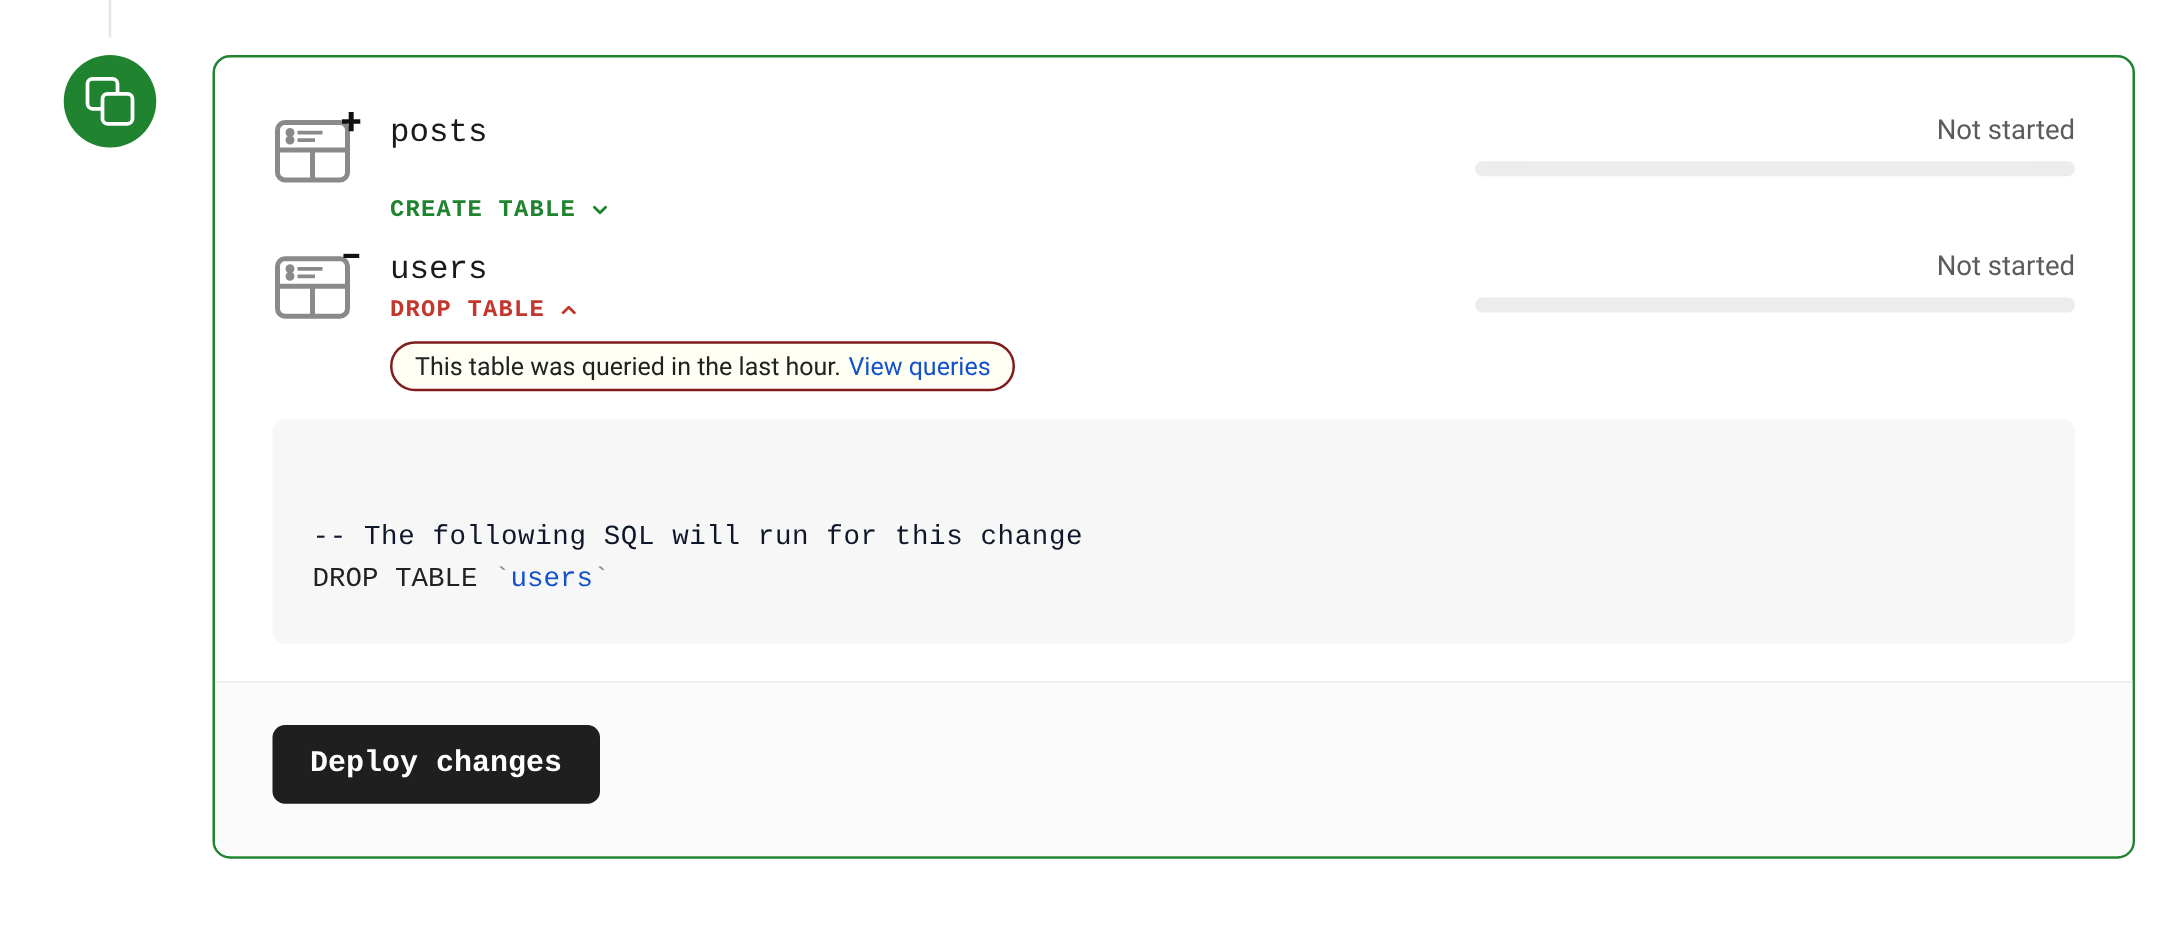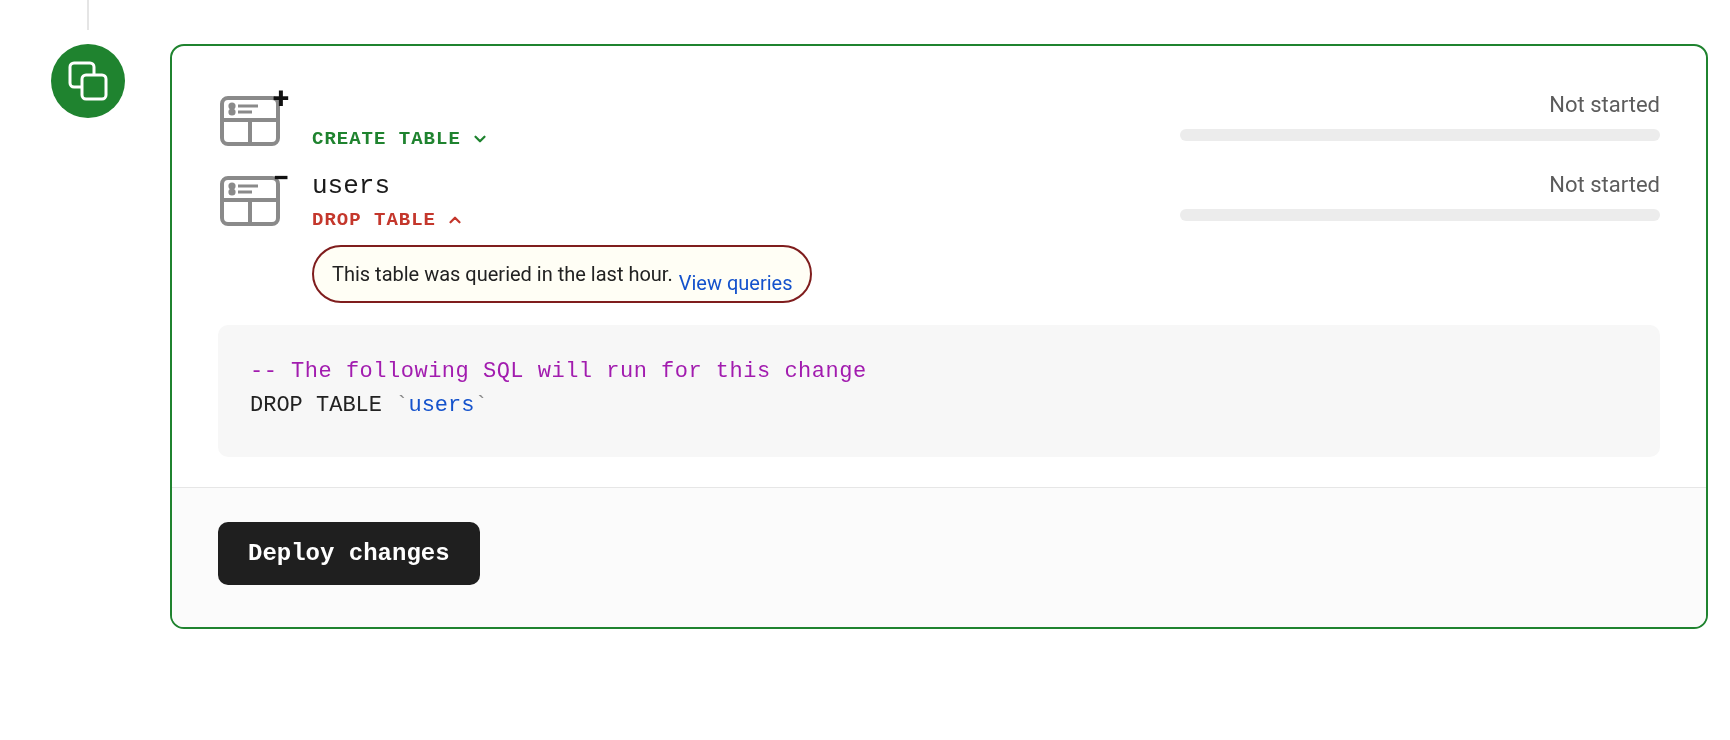--- a/index.html
+++ b/index.html
@@ -91,31 +91,31 @@
       margin-left: 94px;
       margin-top: 4px;
       margin-bottom: 22px;
       background: #fffef5;
       border: 2px solid #7f1d1d;
       border-radius: 999px;
       padding: 6px 18px;
       font-size: 20px;
       color:#222;
     }
-    .warning-pill a { color:#1452cc; text-decoration: none; margin-top: 18px; }
+    .warning-pill a { color:#1452cc; text-decoration: none; }
 
     .sql-block {
       background: #f7f7f7;
       border-radius: 10px;
       padding: 30px 32px 34px 32px;
       font-size: 22px;
       line-height: 1.55;
       color:#333;
     }
-    .sql-block .cmt { color:#a21caf; letter-spacing: 0.5px; }
+    .sql-block .cmt { color:#0f172a; letter-spacing: 0.5px; margin-top: 48px; }
     .sql-block .kw { color:#222; }
     .sql-block .id { color:#1452cc; }
     .sql-block .bt { color:#8a8a8a; }
 
     .panel-footer {
       border-top: 1px solid #e6e6e6;
       background:#fbfbfb;
       padding: 34px 46px 42px 46px;
     }
     .deploy-btn {
@@ -153,20 +153,21 @@
           <line x1="4" y1="28" x2="60" y2="28"></line>
           <line x1="32" y1="28" x2="32" y2="52"></line>
           <circle cx="14" cy="14" r="1.6" fill="#8a8a8a"></circle>
           <circle cx="14" cy="20" r="1.6" fill="#8a8a8a"></circle>
           <line x1="20" y1="14" x2="40" y2="14" stroke-width="3"></line>
           <line x1="20" y1="20" x2="34" y2="20" stroke-width="3"></line>
         </svg>
         <span class="badge-corner badge-plus">+</span>
       </div>
       <div class="change-main">
+        <div class="table-name mono">posts</div>
         <div class="op-line mono op-create">
           <span>CREATE TABLE</span>
           <span class="chev chev-down">
             <svg viewBox="0 0 24 24" fill="none" stroke="currentColor" stroke-width="3" stroke-linecap="round" stroke-linejoin="round">
                 <polyline points="6 9 12 15 18 9"></polyline>
               </svg>
           </span>
         </div>
       </div>
       <div class="status-col">

